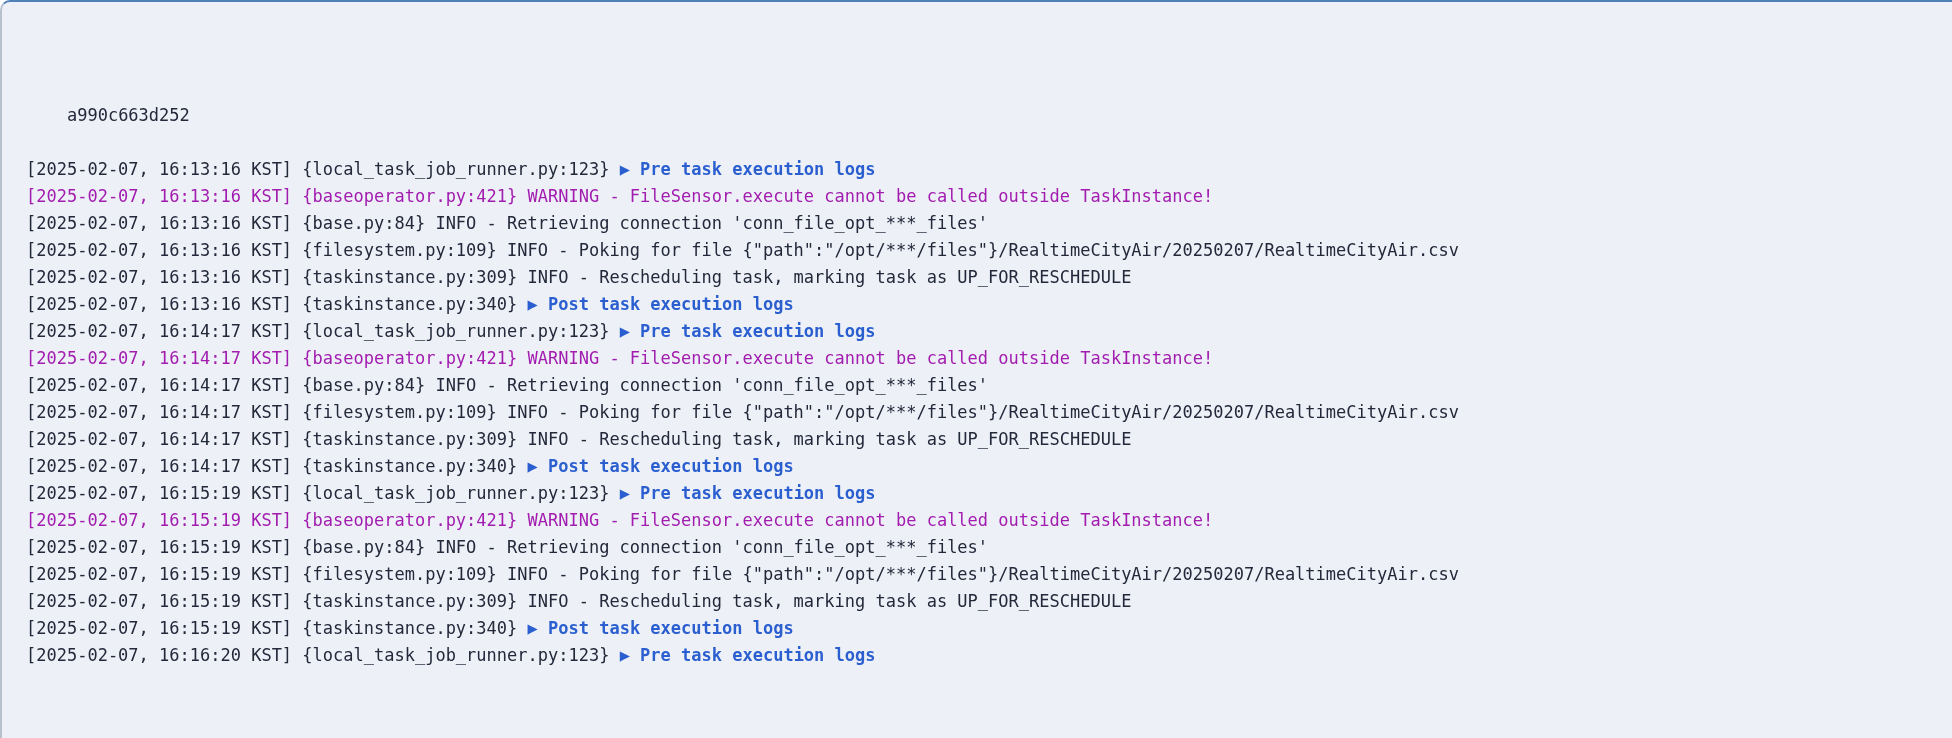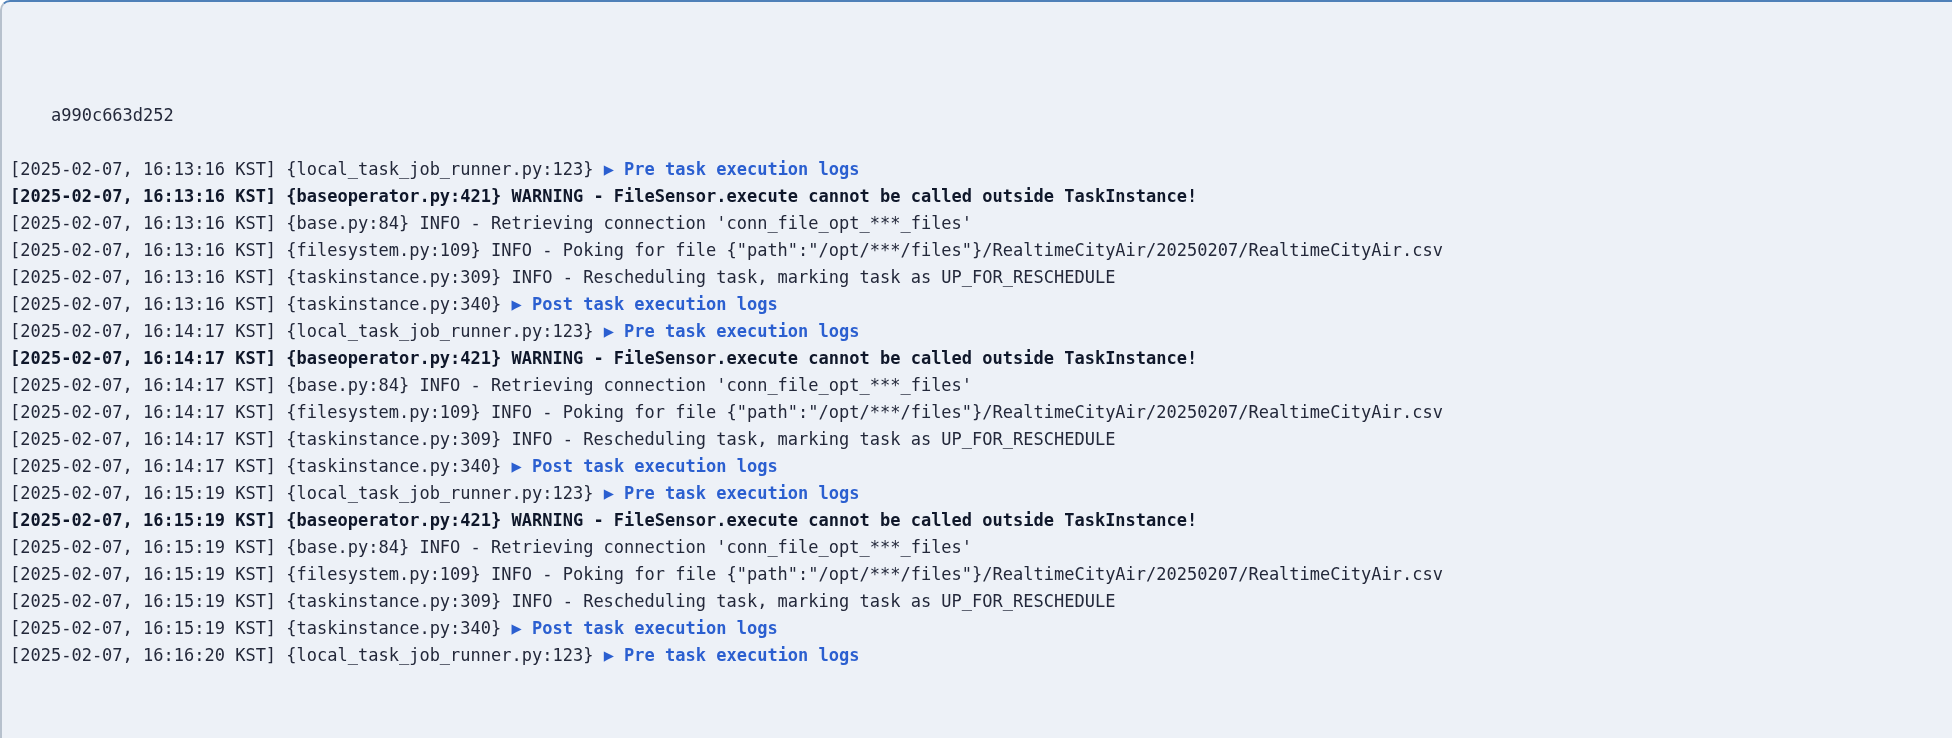--- a/index.html
+++ b/index.html
@@ -12,21 +12,21 @@
     font-family: "DejaVu Sans Mono", "Liberation Mono", monospace;
   }
   .log-panel {
     box-sizing: border-box;
     width: 1952px;
     height: 738px;
     background: #edf1f7;
     border-top: 2px solid #4f80b8;
     border-left: 2px solid #b7c1cd;
     border-radius: 10px 0 0 0;
-    padding: 19px 0 0 8px;
+    padding: 19px 0 0 24px;
     overflow: hidden;
     font-size: 17px;
     line-height: 27px;
     color: #23283a;
     white-space: pre;
   }
   .log-line {
     height: 27px;
     white-space: pre;
   }
@@ -35,22 +35,22 @@
   }
   .blue-bold {
     color: #2b5fd0;
     font-weight: bold;
     cursor: pointer;
   }
   .tri {
     color: #2b5fd0;
   }
   .warning-text {
-    color: #0f172a;
-    font-weight: bold;
+    color: #a21caf;
+    font-weight: normal;
   }
   .plain-text {
     color: #23283a;
   }
 </style>
 </head>
 <body>
 
 <div class="log-panel">
   <div class="log-line">

